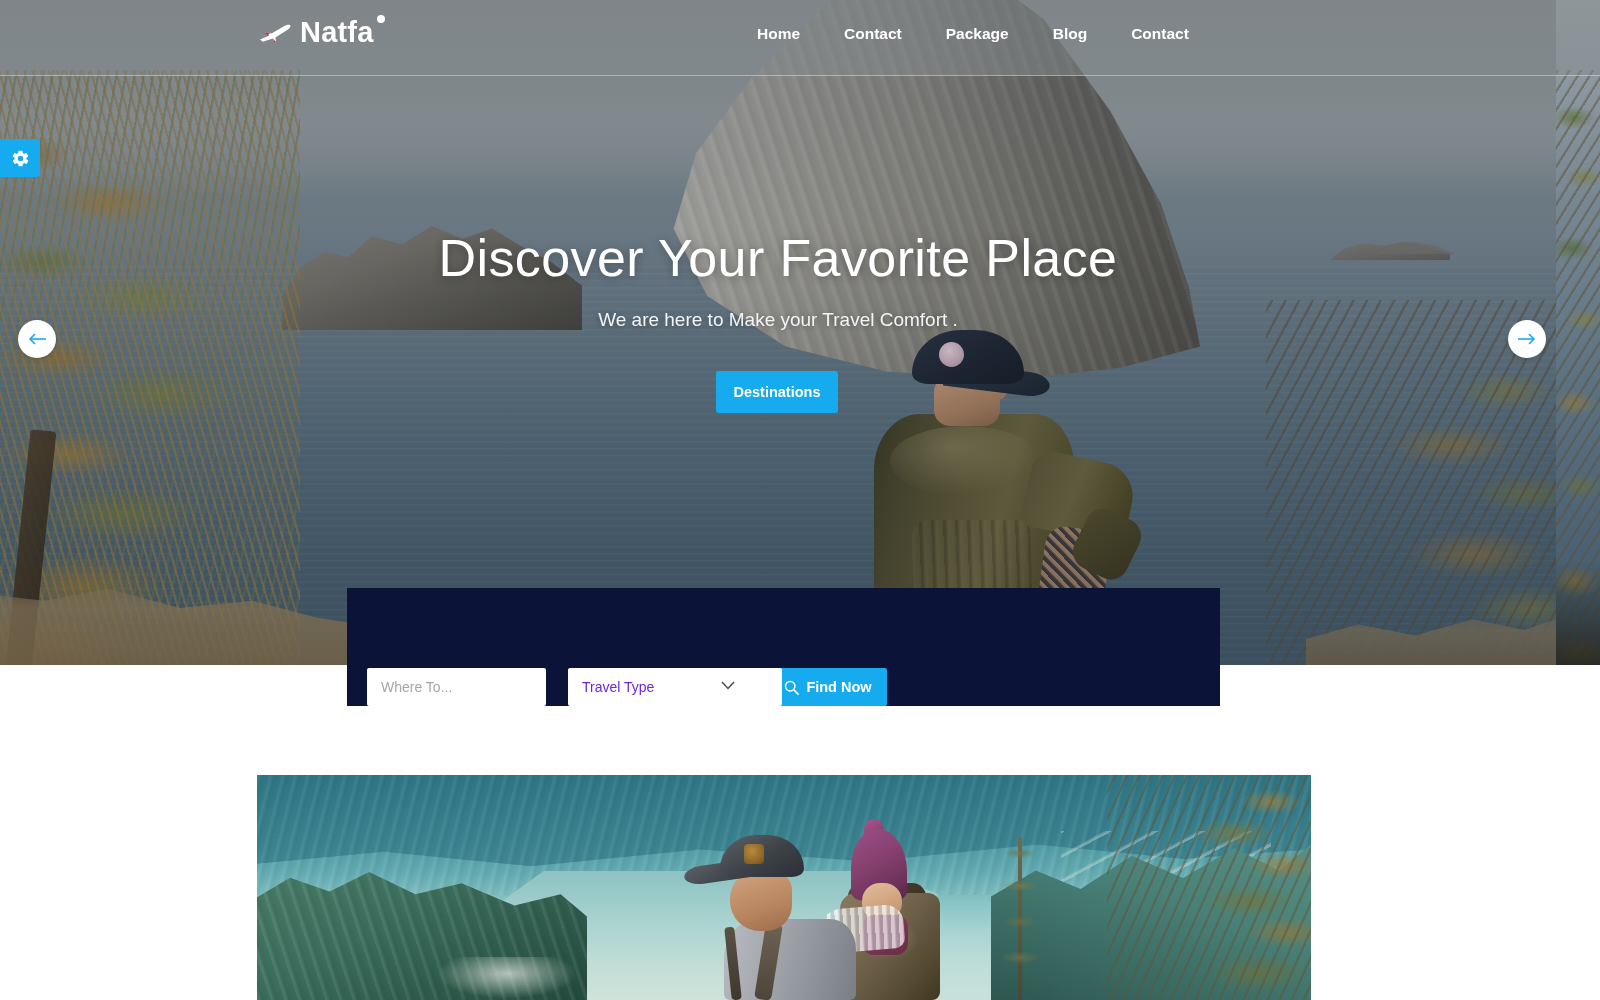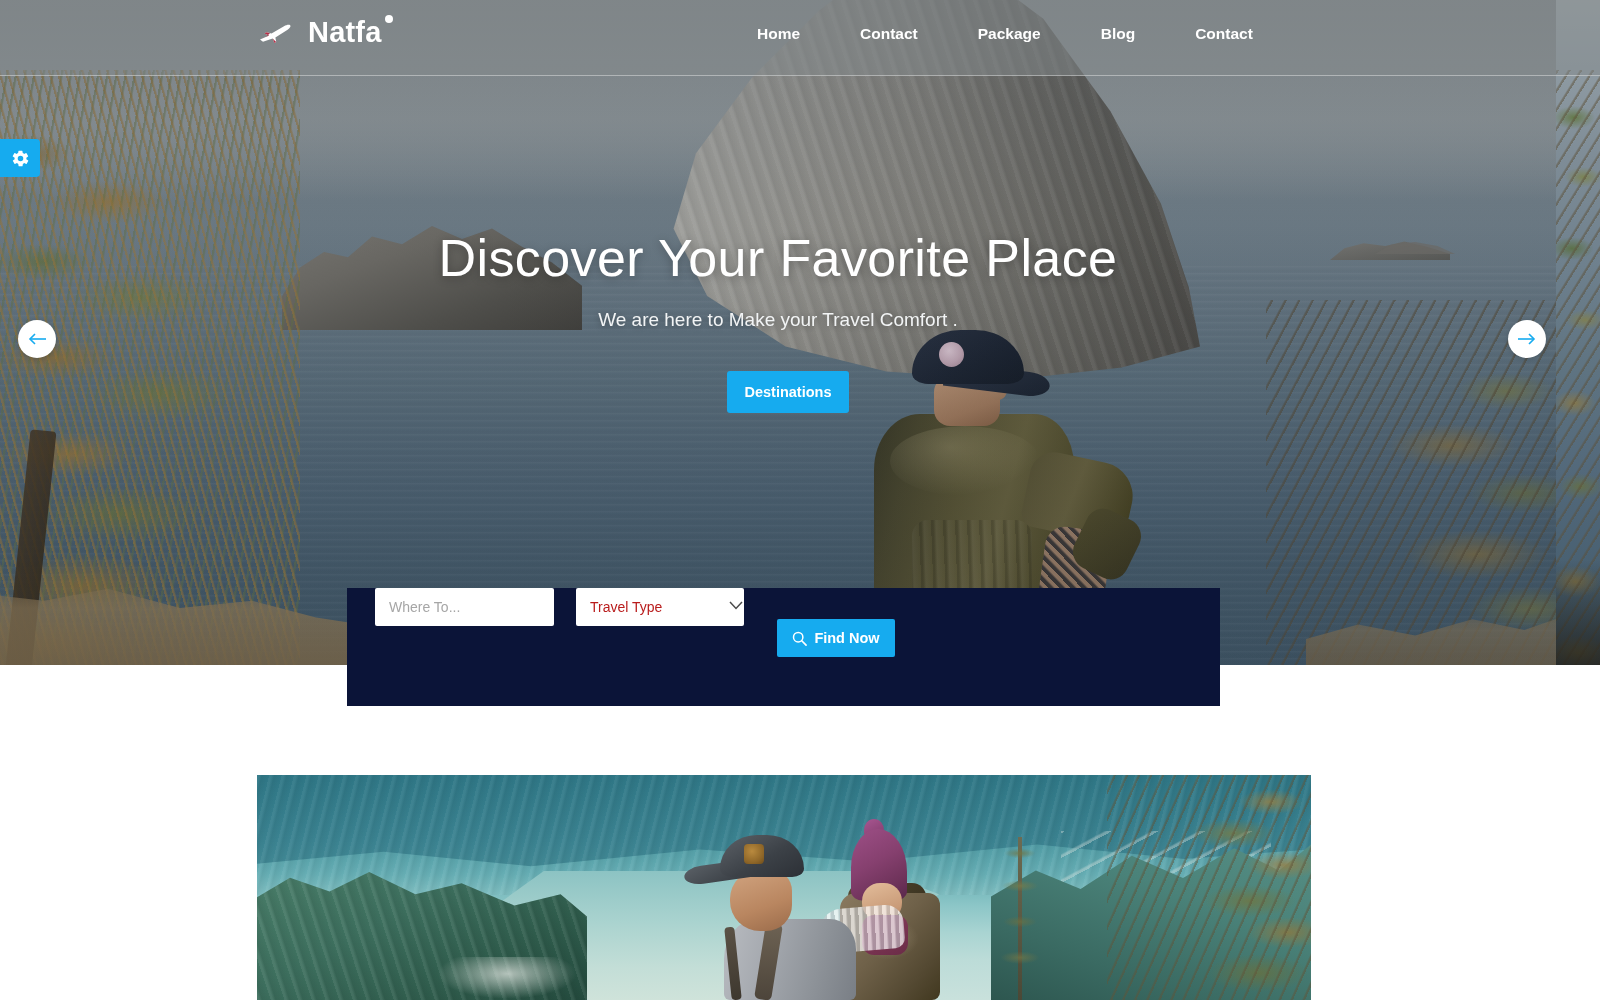--- a/index.html
+++ b/index.html
@@ -339,21 +339,21 @@
     border-bottom: 1px solid rgba(255,255,255,0.38);
     display: flex;
     align-items: center;
     z-index: 40;
   }
   .brand {
     position: absolute;
     left: 258px; top: 18px;
     display: flex;
     align-items: center;
-    gap: 16px;
+    gap: 8px;
     cursor: pointer;
   }
   .plane-icon { width: 34px; height: 22px; display: block; }
   .brand-name {
     position: relative;
     color: #ffffff;
     font-size: 29px;
     font-weight: 600;
     letter-spacing: .2px;
     line-height: 1;
@@ -364,21 +364,21 @@
     width: 8px; height: 8px;
     background: #ffffff;
     border-radius: 50%;
   }
   .nav {
     position: absolute;
     left: 735px; top: 0;
     height: 68px;
     display: flex;
     align-items: center;
-    gap: 16px;
+    gap: 0;
   }
   .nav a {
     color: #ffffff;
     font-size: 15.5px;
     font-weight: 600;
     text-decoration: none;
     padding: 0 22px;
     line-height: 76px;
     white-space: nowrap;
   }
@@ -419,21 +419,20 @@
     width: 122px; height: 42px;
     background: #16ABEF;
     color: #ffffff;
     font-size: 14.5px;
     font-weight: 600;
     border: none;
     border-radius: 3px;
     cursor: pointer;
     pointer-events: auto;
     font-family: "Liberation Sans", sans-serif;
-    margin-left: 11px;
   }
 
   
   .carousel-arrow {
     position: absolute;
     top: 320px;
     width: 38px; height: 38px;
     background: #ffffff;
     border-radius: 50%;
     display: flex;
@@ -462,22 +461,22 @@
   }
 
   
   .search-panel {
     position: absolute;
     left: 347px; top: 588px;
     width: 873px; height: 118px;
     background: #0B1438;
     z-index: 60;
     display: flex;
-    align-items: flex-start;
-    padding-left: 28px;
+    align-items: flex-end;
+    padding-left: 20px;
     gap: 22px;
   }
   .field {
     height: 38px;
     background: #ffffff;
     border: none;
     border-radius: 2px;
     font-family: "Liberation Sans", sans-serif;
     font-size: 14px;
     color: #2c2c2c;
@@ -485,27 +484,27 @@
     outline: none;
   }
   .field-where { width: 179px; }
   .field-where::placeholder { color: #a6a6a6; }
   .field-date { width: 178px; }
   .select-wrap {
     position: relative;
     width: 179px; height: 38px;
   }
   .field-select {
-    width: 168px; height: 38px;
+    width: 214px; height: 38px;
     background: #ffffff;
     border: none;
     border-radius: 2px;
     font-family: "Liberation Sans", sans-serif;
     font-size: 14px;
-    color: #b91c1c;
+    color: #6d28d9;
     padding: 0 34px 0 14px;
     outline: none;
     -webkit-appearance: none;
     appearance: none;
     cursor: pointer;
   }
   .select-chevron {
     position: absolute;
     right: 12px; top: 13px;
     pointer-events: none;

